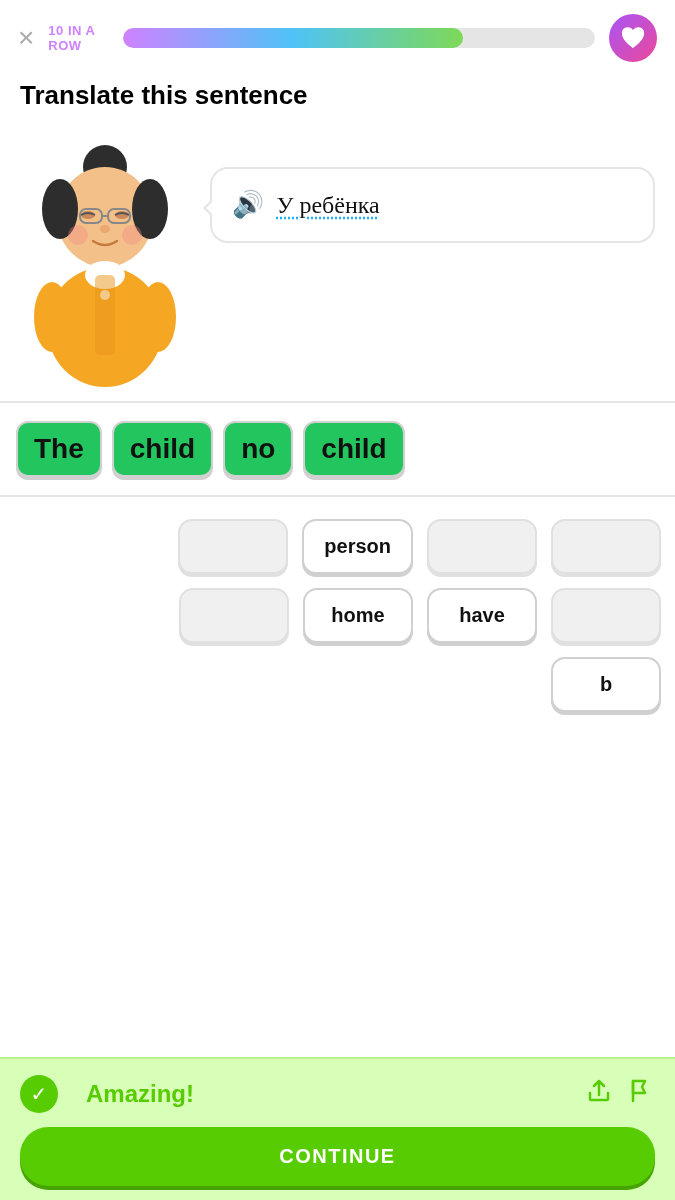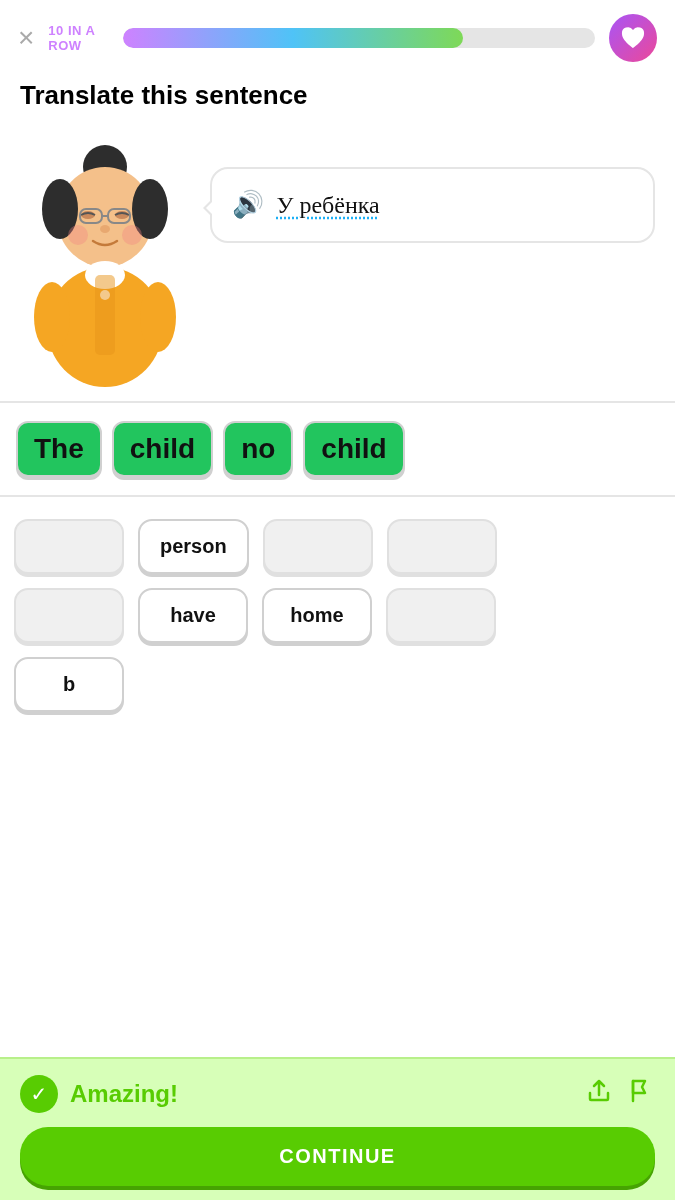--- a/index.html
+++ b/index.html
@@ -156,21 +156,21 @@
       cursor: pointer;
       box-shadow: 0 3px 0 #d0d0d0;
     }
 
     
     .word-bank {
       padding: 22px 14px 14px 14px;
     }
     .word-bank-row {
       display: flex;
-      justify-content: flex-start;
+      justify-content: flex-end;
       gap: 14px;
       margin-bottom: 14px;
       flex-wrap: wrap;
     }
     .word-bank-chip {
       border: 2px solid #d0d0d0;
       border-radius: 14px;
       padding: 14px 20px;
       font-size: 20px;
       font-weight: 600;
@@ -217,20 +217,21 @@
       display: flex;
       align-items: center;
       justify-content: center;
       color: #fff;
       font-size: 20px;
     }
     .amazing-text {
       font-size: 24px;
       font-weight: 800;
       color: #58cc02;
+      margin-left: 16px;
     }
     .feedback-icons {
       display: flex;
       gap: 14px;
     }
     .feedback-icon-btn {
       font-size: 28px;
       color: #58cc02;
       cursor: pointer;
     }
@@ -335,22 +336,22 @@
 
 <div class="word-bank">
   <div class="word-bank-row">
     <div class="word-bank-chip empty"></div>
     <div class="word-bank-chip">person</div>
     <div class="word-bank-chip empty"></div>
     <div class="word-bank-chip empty"></div>
   </div>
   <div class="word-bank-row">
     <div class="word-bank-chip empty"></div>
+    <div class="word-bank-chip">home</div>
     <div class="word-bank-chip">have</div>
-    <div class="word-bank-chip">home</div>
     <div class="word-bank-chip empty"></div>
   </div>
   <div class="word-bank-row">
     <div class="word-bank-chip" style="min-width:110px;">b</div>
   </div>
 </div>
 
 <div class="bottom-spacer"></div>
 
 <div class="feedback-bar">

